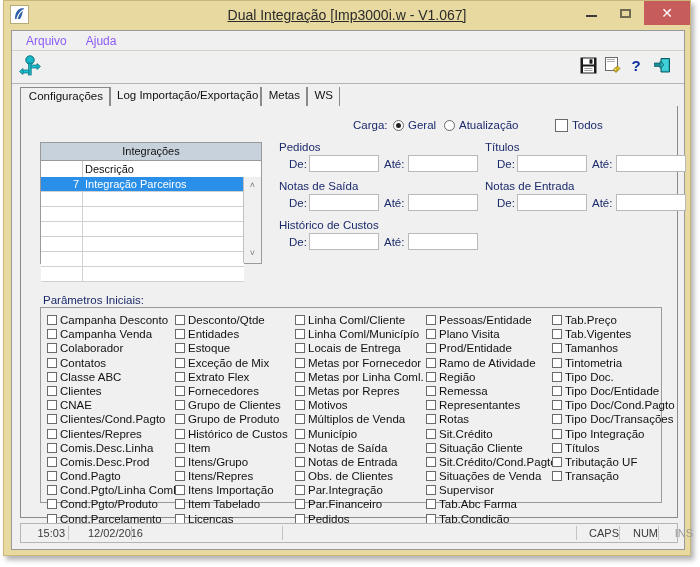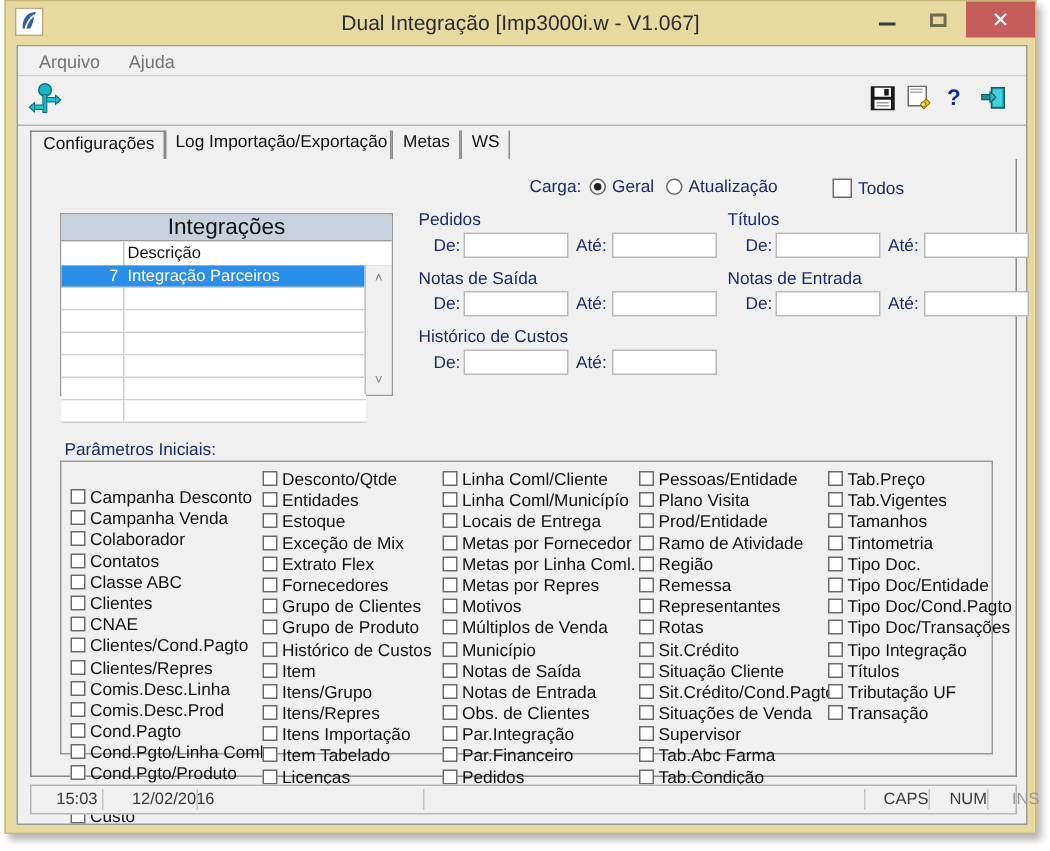--- a/index.html
+++ b/index.html
@@ -39,20 +39,21 @@
   }
   #app-icon svg { display:block; }
   #title-text {
     position: absolute; left: 0; top: 0;
     width: 100%; height: 29px;
     line-height: 29px;
     text-align: center;
     font-size: 14px;
     color: #2b2b2b;
     white-space: nowrap;
+    text-decoration: underline;
   }
   .winbtn {
     position: absolute; top: 0;
     height: 24px;
     line-height: 24px;
     text-align: center;
     color: #3a3a3a;
     font-size: 13px;
     cursor: default;
   }
@@ -87,21 +88,21 @@
     height: 20px;
     border-bottom: 1px solid #d4d0c8;
     background: #f0f0f0;
     padding-left: 8px;
     box-sizing: border-box;
   }
   .menu-item {
     display: inline-block;
     padding: 2px 10px 2px 6px;
     font-size: 12px;
-    color: #737373;
+    color: #8b5cf6;
     line-height: 16px;
   }
 
   
   #toolbar {
     position: relative;
     height: 32px;
     border-bottom: 1px solid #b5b5b5;
     background: #f0f0f0;
   }
@@ -159,21 +160,21 @@
     width: 222px; height: 122px;
     border: 1px solid #9a9a9a;
     background: #ffffff;
     box-sizing: border-box;
   }
   #int-title {
     height: 17px; line-height: 17px;
     text-align: center;
     background: #c8d2dd;
     border-bottom: 1px solid #9a9a9a;
-    font-size: 15px;
+    font-size: 11px;
     color: #111;
   }
   #int-header {
     height: 16px; line-height: 16px;
     background: #ffffff;
     border-bottom: 1px solid #b0b0b0;
     font-size: 11px;
     color: #111;
     position: relative;
   }
@@ -478,21 +479,21 @@
           <span class="glabel">Histórico de Custos</span>
         </div>
         <span class="fldlabel blu" style="left:18px; top:125px;">De:</span>
         <div class="fld" style="left:38px; top:122px; width:70px;"></div>
         <span class="fldlabel blu" style="left:113px; top:125px;">Até:</span>
         <div class="fld" style="left:137px; top:122px; width:70px;"></div>
       </div>
 
       <div id="params-label" class="blu">Parâmetros Iniciais:</div>
       <div id="params-box">
-        <div class="pcol" id="pcol-1" style="left:6px;margin-top:12px;">
+        <div class="pcol" id="pcol-1" style="left:6px;">
             <div class="pitem"><span class="chkbox"></span><span>Campanha Desconto</span></div>
             <div class="pitem"><span class="chkbox"></span><span>Campanha Venda</span></div>
             <div class="pitem"><span class="chkbox"></span><span>Colaborador</span></div>
             <div class="pitem"><span class="chkbox"></span><span>Contatos</span></div>
             <div class="pitem"><span class="chkbox"></span><span>Classe ABC</span></div>
             <div class="pitem"><span class="chkbox"></span><span>Clientes</span></div>
             <div class="pitem"><span class="chkbox"></span><span>CNAE</span></div>
             <div class="pitem"><span class="chkbox"></span><span>Clientes/Cond.Pagto</span></div>
             <div class="pitem"><span class="chkbox"></span><span>Clientes/Repres</span></div>
             <div class="pitem"><span class="chkbox"></span><span>Comis.Desc.Linha</span></div>

